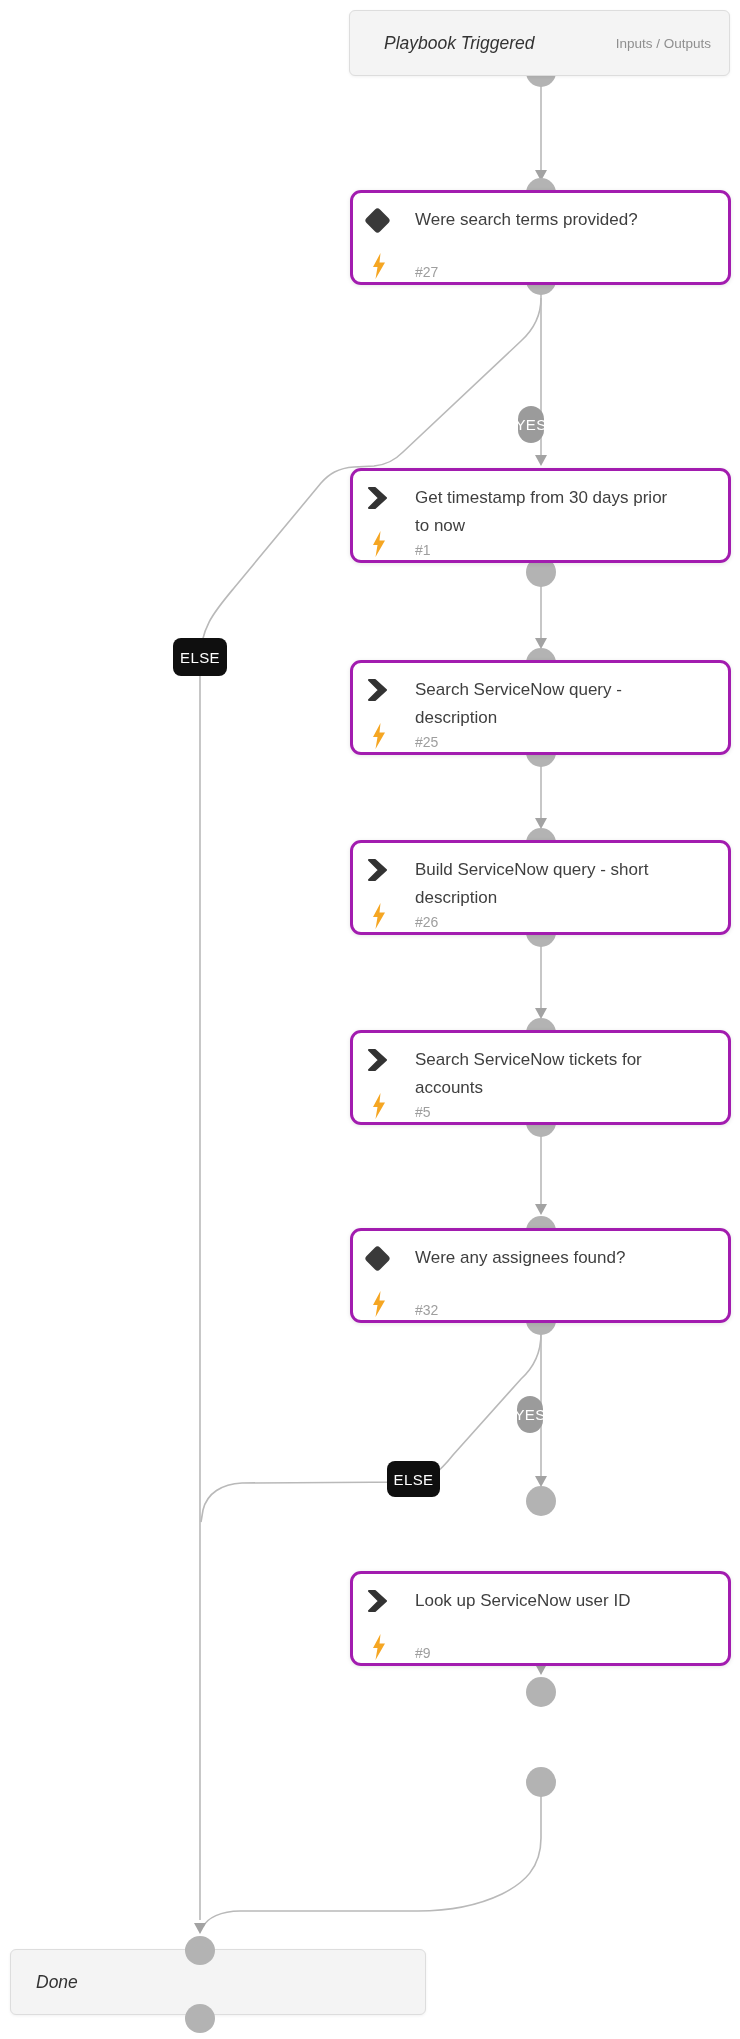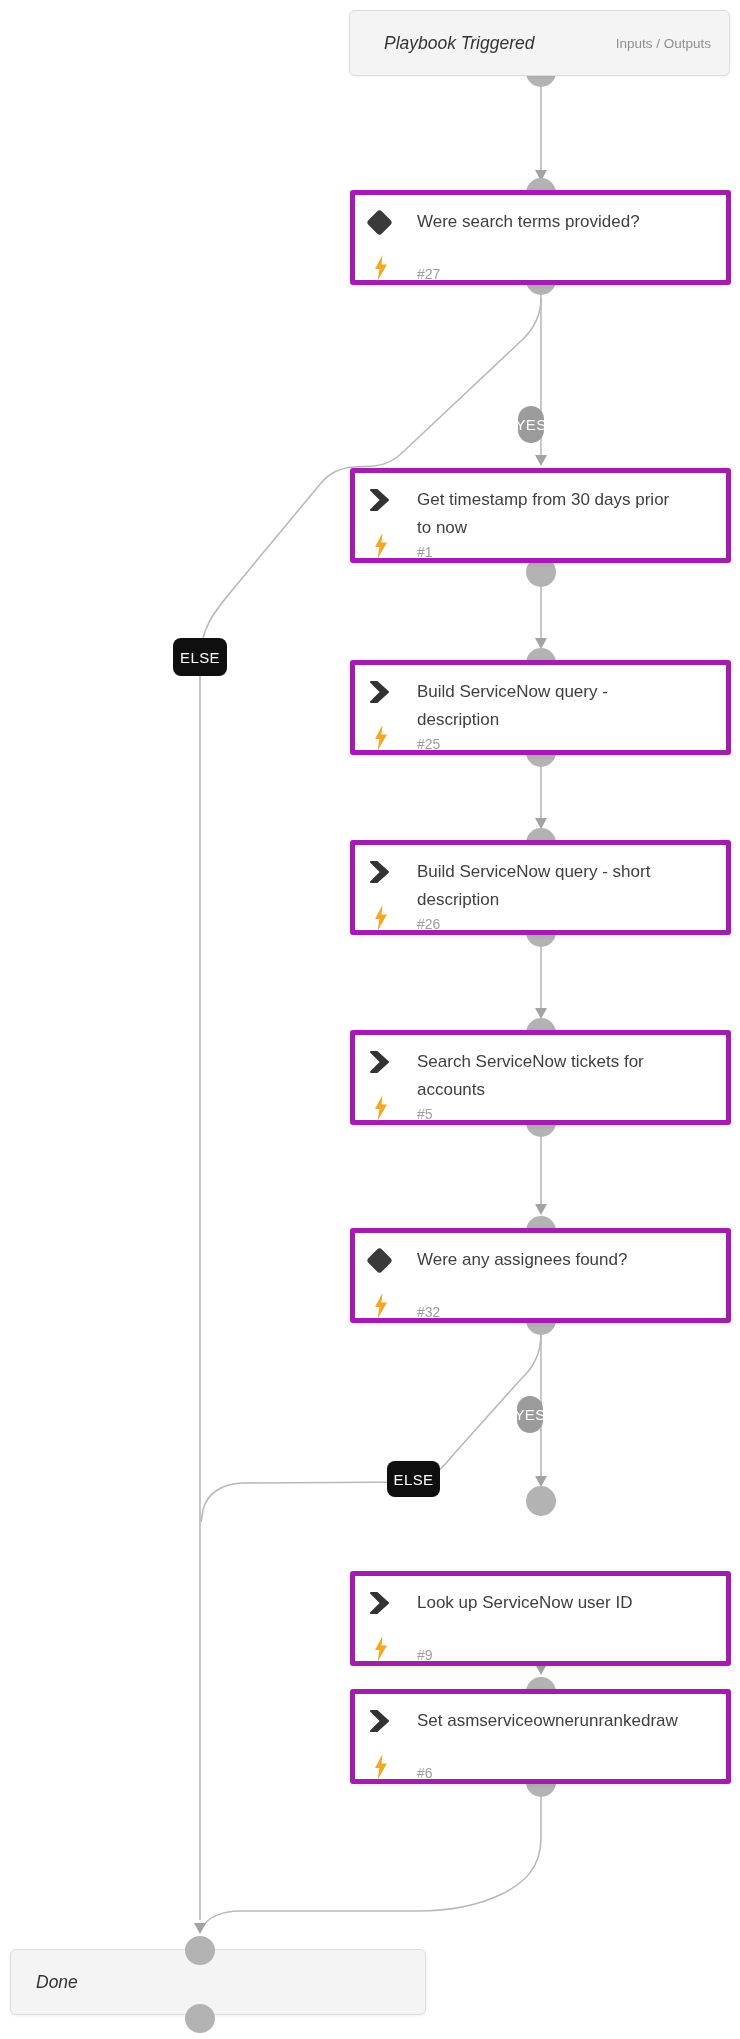--- a/index.html
+++ b/index.html
@@ -11,21 +11,21 @@
     position:absolute;width:381px;height:66px;box-sizing:border-box;
     background:#f4f4f4;border:1px solid #dddddd;border-radius:6px;
     box-shadow:0 1px 3px rgba(0,0,0,0.06);z-index:2;
     display:flex;align-items:center;
   }
   .terminal .t-title{color:#333333;font-size:17.5px;font-style:italic;}
   .terminal .t-link{color:#8f8f8f;font-size:13.5px;margin-left:auto;}
 
   .node{
     position:absolute;width:381px;height:95px;box-sizing:border-box;
-    background:#ffffff;border:5px solid #a21caf;border-radius:3px;
+    background:#ffffff;border:3px solid #a21caf;border-radius:11px;
     box-shadow:0 1px 4px rgba(0,0,0,0.10);z-index:2;
   }
   .node .title{
     position:absolute;left:62px;top:13px;max-width:262px;
     color:#3f3f3f;font-size:17px;line-height:28px;
   }
   .icon-diamond{
     position:absolute;left:15px;top:18px;width:19px;height:19px;
     background:#3a3a3a;border-radius:3.5px;transform:rotate(45deg);
   }
@@ -135,21 +135,21 @@
     </span>
     <div class="nid">#1</div>
   </div>
 
   <div class="node" style="left:350px;top:660px;">
     <span class="icon-chevron">
       <svg width="20" height="24" viewBox="0 0 20 24">
           <path d="M1,2 L7,2 L18,12 L7,22 L1,22 L11,12 Z" fill="#333333" stroke="#333333" stroke-width="2" stroke-linejoin="round"></path>
         </svg>
     </span>
-    <div class="title">Build ServiceNow query - description</div>
+    <div class="title">Search ServiceNow query - description</div>
     <span class="icon-bolt">
       <svg width="14" height="26" viewBox="0 0 14 26">
           <path d="M8.5,0 L1,14 L5.5,14 L3.5,26 L13,9.5 L7.5,9.5 Z" fill="#F5A623"></path>
         </svg>
     </span>
     <div class="nid">#25</div>
   </div>
 
   <div class="node" style="left:350px;top:840px;">
     <span class="icon-chevron">
@@ -204,34 +204,20 @@
     </span>
     <div class="title">Look up ServiceNow user ID</div>
     <span class="icon-bolt">
       <svg width="14" height="26" viewBox="0 0 14 26">
           <path d="M8.5,0 L1,14 L5.5,14 L3.5,26 L13,9.5 L7.5,9.5 Z" fill="#F5A623"></path>
         </svg>
     </span>
     <div class="nid">#9</div>
   </div>
 
-  <div class="node" style="left:350px;top:1689px;">
-    <span class="icon-chevron">
-      <svg width="20" height="24" viewBox="0 0 20 24">
-          <path d="M1,2 L7,2 L18,12 L7,22 L1,22 L11,12 Z" fill="#333333" stroke="#333333" stroke-width="2" stroke-linejoin="round"></path>
-        </svg>
-    </span>
-    <div class="title">Set asmserviceownerunrankedraw</div>
-    <span class="icon-bolt">
-      <svg width="14" height="26" viewBox="0 0 14 26">
-          <path d="M8.5,0 L1,14 L5.5,14 L3.5,26 L13,9.5 L7.5,9.5 Z" fill="#F5A623"></path>
-        </svg>
-    </span>
-    <div class="nid">#6</div>
-  </div>
 
   <div class="terminal" style="left:10px;top:1949px;width:416px;padding:0 18px 0 25px;">
     <span class="t-title">Done</span>
   </div>
   <div class="done-connector" style="left:185px;top:1936px;"></div>
   <div class="done-connector" style="left:185px;top:2004px;"></div>
 
 </div>
 
 </body></html>

